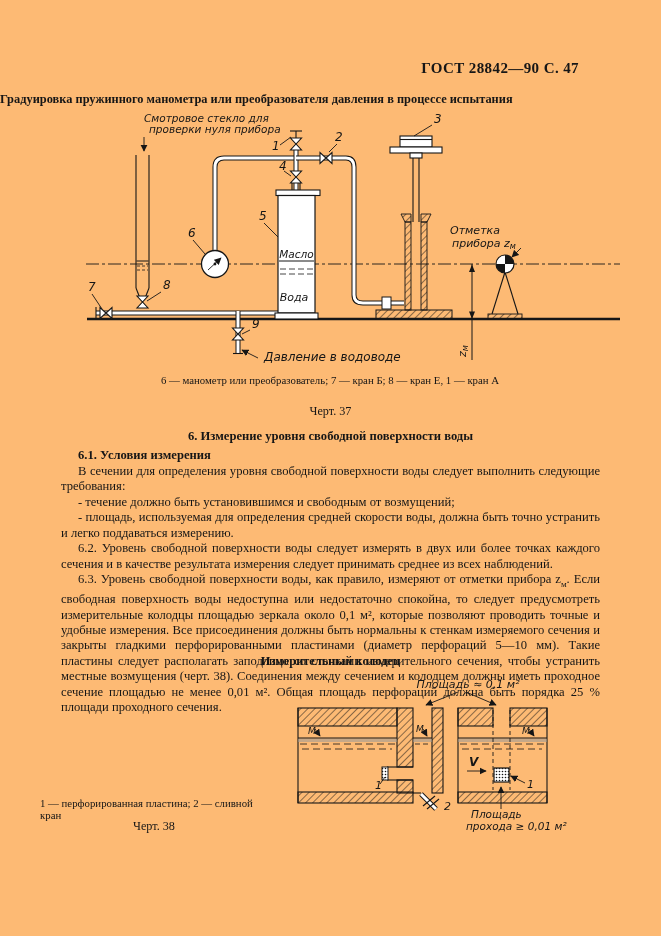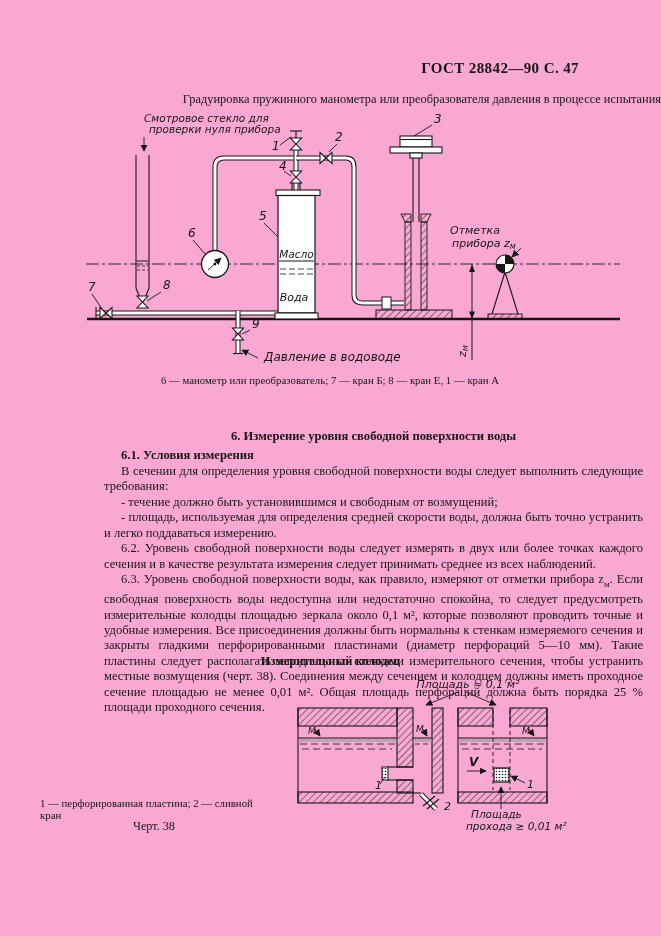--- a/index.html
+++ b/index.html
@@ -1,26 +1,26 @@
 <!DOCTYPE html>
 <html><head>
 <meta charset="utf-8">
 <style>
   html,body{margin:0;padding:0;background:#ffffff;}
   .page{
-    position:relative;width:661px;height:936px;background:#f9a8d4;
+    position:relative;width:661px;height:936px;background:#fdba74;
     color:#161616;font-family:"Liberation Serif",serif;overflow:hidden;
   }
   .abs{position:absolute;}
   .hdr{top:60px;right:82px;font-weight:bold;font-size:15px;letter-spacing:.4px;}
-  .ttl{top:92px;left:0;width:661px;text-align:right;font-weight:normal;font-size:12.4px;}
+  .ttl{top:92px;left:0;width:661px;text-align:left;font-weight:bold;font-size:12.4px;}
   .cap37{top:374px;left:30px;width:600px;text-align:center;font-size:10.8px;line-height:13.2px;}
   .cher{left:0;width:661px;text-align:center;font-size:12.2px;}
   .cher37{top:404px;}
-  .tb{top:429px;left:61px;width:539px;font-size:12.6px;line-height:15.45px;text-align:justify;margin-left:43px;}
+  .tb{top:429px;left:61px;width:539px;font-size:12.6px;line-height:15.45px;text-align:justify;}
   .tb p{margin:0;text-indent:17px;}
   .tb .c{text-align:center;text-indent:0;font-weight:bold;margin-bottom:4px;}
   .tb .b{font-weight:bold;}
   .tb sub{font-size:9px;}
   .wellttl{top:654px;left:0;width:661px;text-align:center;font-weight:bold;font-size:12.4px;}
   .cap38{top:797px;left:40px;width:228px;text-align:left;font-size:10.8px;}
   .cher38{top:819px;left:40px;width:228px;}
   svg{position:absolute;overflow:visible;}
   svg text{fill:#161616;font-family:"DejaVu Sans",sans-serif;font-style:italic;}
   .ln{stroke:#161616;fill:none;}
@@ -185,20 +185,21 @@
       <line class="lead" x1="115" y1="130" x2="127" y2="144"></line>
       <line class="lead" x1="14" y1="184" x2="24" y2="199"></line>
       <line class="lead" x1="83" y1="182" x2="69" y2="191"></line>
       <line class="lead" x1="172" y1="220" x2="164" y2="224"></line>
     </g>
   </svg>
 
   <div class="abs cap37">
     <div>6 — манометр или преобразователь; 7 — кран Б; 8 — кран Е, 1 — кран А</div>
   </div>
+  <div class="abs cher cher37">Черт. 37</div>
 
   <div class="abs tb">
     <div class="c">6. Измерение уровня свободной поверхности воды</div>
     <p class="b">6.1. Условия измерения</p>
     <p>В сечении для определения уровня свободной поверхности воды следует выполнить следующие требования:</p>
     <p>- течение должно быть установившимся и свободным от возмущений;</p>
     <p>- площадь, используемая для определения средней скорости воды, должна быть точно устранить и легко поддаваться измерению.</p>
     <p>6.2. Уровень свободной поверхности воды следует измерять в двух или более точках каждого сечения и в качестве результата измерения следует принимать среднее из всех наблюдений.</p>
     <p><span>6.3. Уровень свободной поверхности воды, как правило, измеряют от отметки прибора z</span><sub>м</sub><span>. Если свободная поверхность воды недоступна или недостаточно спокойна, то следует предусмотреть измерительные колодцы площадью зеркала около 0,1 м², которые позволяют проводить точные и удобные измерения. Все присоединения должны быть нормальны к стенкам измеряемого сечения и закрыты гладкими перфорированными пластинами (диаметр перфораций 5—10 мм). Такие пластины следует располагать заподлицо со стенками измерительного сечения, чтобы устранить местные возмущения (черт. 38). Соединения между сечением и колодцем должны иметь проходное сечение площадью не менее 0,01 м². Общая площадь перфораций должна быть порядка 25 % площади проходного сечения.</span></p>
   </div>

